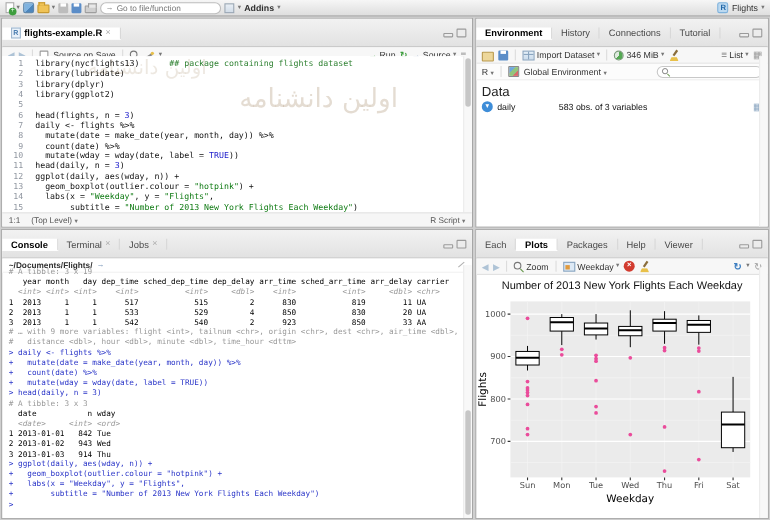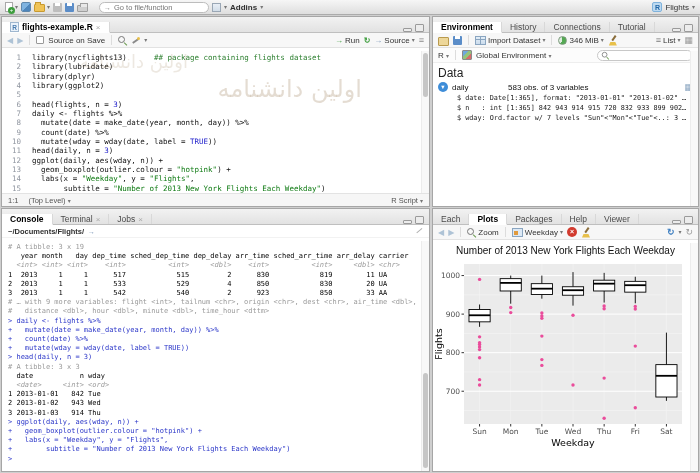--- a/index.html
+++ b/index.html
@@ -13,37 +13,37 @@
   .i-page{width:8px;height:10px;background:#FFF;border:1px solid #A8A8A8;position:relative}
   .i-page i{position:absolute;right:-3px;bottom:-3px;width:7px;height:7px;background:#3E9E3E;border-radius:50%;color:#FFF;font-size:6px;line-height:7px;text-align:center;font-style:normal}
   .i-proj{width:10px;height:10px;background:linear-gradient(135deg,#7FB3E0 0 55%,#4E86BC 55% 100%);border-radius:2px;border:1px solid #5E87AC}
   .i-folder{width:11px;height:8px;background:#F0C356;border:1px solid #C89A30;border-radius:1px;position:relative;margin-top:2px}
   .i-folder::before{content:"";position:absolute;top:-3px;left:0;width:4px;height:2px;background:#F0C356;border:1px solid #C89A30;border-bottom:none}
   .i-floppy{width:9px;height:9px;background:#5B8DC8;border-radius:1px;position:relative}
   .i-floppy::before{content:"";position:absolute;left:2px;top:0;width:5px;height:3px;background:#FFF}
   .i-floppy.gray{background:#BDBDBD}
   .i-printer{width:11px;height:7px;background:#CFCFCF;border:1px solid #9E9E9E;border-radius:1px;margin-top:3px;position:relative}
   .i-printer::before{content:"";position:absolute;left:2px;top:-3px;width:6px;height:3px;background:#E8E8E8;border:1px solid #9E9E9E;border-bottom:none}
-  .goto-box{width:110px;height:11px;background:#FFF;border:1px solid #BDBDBD;border-radius:6px;display:flex;align-items:center;padding:0 4px;gap:3px;margin-left:8px}
+  .goto-box{width:110px;height:11px;background:#FFF;border:1px solid #BDBDBD;border-radius:6px;display:flex;align-items:center;padding:0 4px;gap:3px;}
   .goto-box .g-arrow{font-size:7px;color:#8A8A8A}
   .goto-box input{border:none;outline:none;font-size:7.5px;width:100%;color:#444;background:transparent;font-family:"Liberation Sans",sans-serif}
   .i-addins{width:9px;height:9px;border:1px solid #9AA7B5;background:linear-gradient(#E8EEF5,#D2DDE8);position:relative}
   .lbl{font-size:8px;color:#333}
   .lbl.b{font-weight:bold;color:#2F2F2F}
   .project{margin-left:auto;display:flex;align-items:center;gap:3px}
   .rcube{width:10px;height:10px;background:#BCD9F0;border:1px solid #7FB2DC;border-radius:2px;font-size:7px;color:#1F65A6;text-align:center;line-height:9px;font-weight:bold}
 
   
   .pane{position:absolute;background:#FFF;border:1px solid #A6A6A6;overflow:hidden}
   #source-pane{left:1px;top:16px;width:429px;height:191px}
   #env-pane{left:432px;top:16px;width:267px;height:191px}
   #console-pane{left:1px;top:208px;width:429px;height:264px}
   #plots-pane{left:432px;top:208px;width:267px;height:264px}
 
-  .tabbar{height:16px;background:linear-gradient(#F2F2F2,#E2E2E2);border-bottom:1px solid #BFBFBF;display:flex;align-items:flex-end}
+  .tabbar{height:26px;background:linear-gradient(#F2F2F2,#E2E2E2);border-bottom:1px solid #BFBFBF;display:flex;align-items:center}
   .tab{padding:0 8px;font-size:8.5px;color:#4A4A4A;display:flex;align-items:center;gap:3px;border-right:1px solid #D8D8D8;cursor:default}
   .tab.active{background:#FFF;color:#000;font-weight:bold;border-bottom:1px solid #FFF;margin-bottom:-1px}
   .tab .x{color:#ABABAB;font-size:8px;font-weight:normal}
   .winbtns{margin-left:auto;display:flex;gap:3px;align-items:center;padding-right:5px}
   .wb{width:9px;height:8px;border:1px solid #9A9A9A;background:#ECECEC;border-radius:1px}
   .wb.min{height:4px;margin-top:4px}
   .i-rdoc{width:9px;height:10px;border:1px solid #9FB7CF;background:#EAF2FA;font-size:6.5px;color:#4B7DB0;text-align:center;line-height:9px;font-weight:bold}
 
   .ptoolbar{height:15px;background:#F7F7F7;border-bottom:1px solid #E2E2E2;display:flex;align-items:center;padding:0 5px;gap:4px;font-size:8px;color:#333}
   .sep{width:1px;height:10px;background:#DCDCDC;margin:0 2px}
@@ -268,25 +268,20 @@
       <input style="">
     </div>
   </div>
   <div class="env-section">Data</div>
   <div class="obj-row">
     <span class="i-expand">▾</span>
     <span class="obj-name">daily</span>
     <span class="obj-summary">583 obs. of 3 variables</span>
     <span class="i-viewtbl" style="margin-left:auto">▦</span>
   </div>
-  <div>
-      <div class="env-detail">$ date: Date[1:365], format: "2013-01-01" "2013-01-02" …</div>
-      <div class="env-detail">$ n   : int [1:365] 842 943 914 915 720 832 933 899 902…</div>
-      <div class="env-detail">$ wday: Ord.factor w/ 7 levels "Sun"&lt;"Mon"&lt;"Tue"&lt;..: 3 …</div>
-    </div>
   <div class="vscroll" style="top:34px;bottom:0"></div>
 </div>
 
 <div class="pane" id="console-pane">
   <div class="tabbar">
     <div class="tab active">
         <span>Console</span>
       </div>
     <div class="tab">
         <span>Terminal</span>

